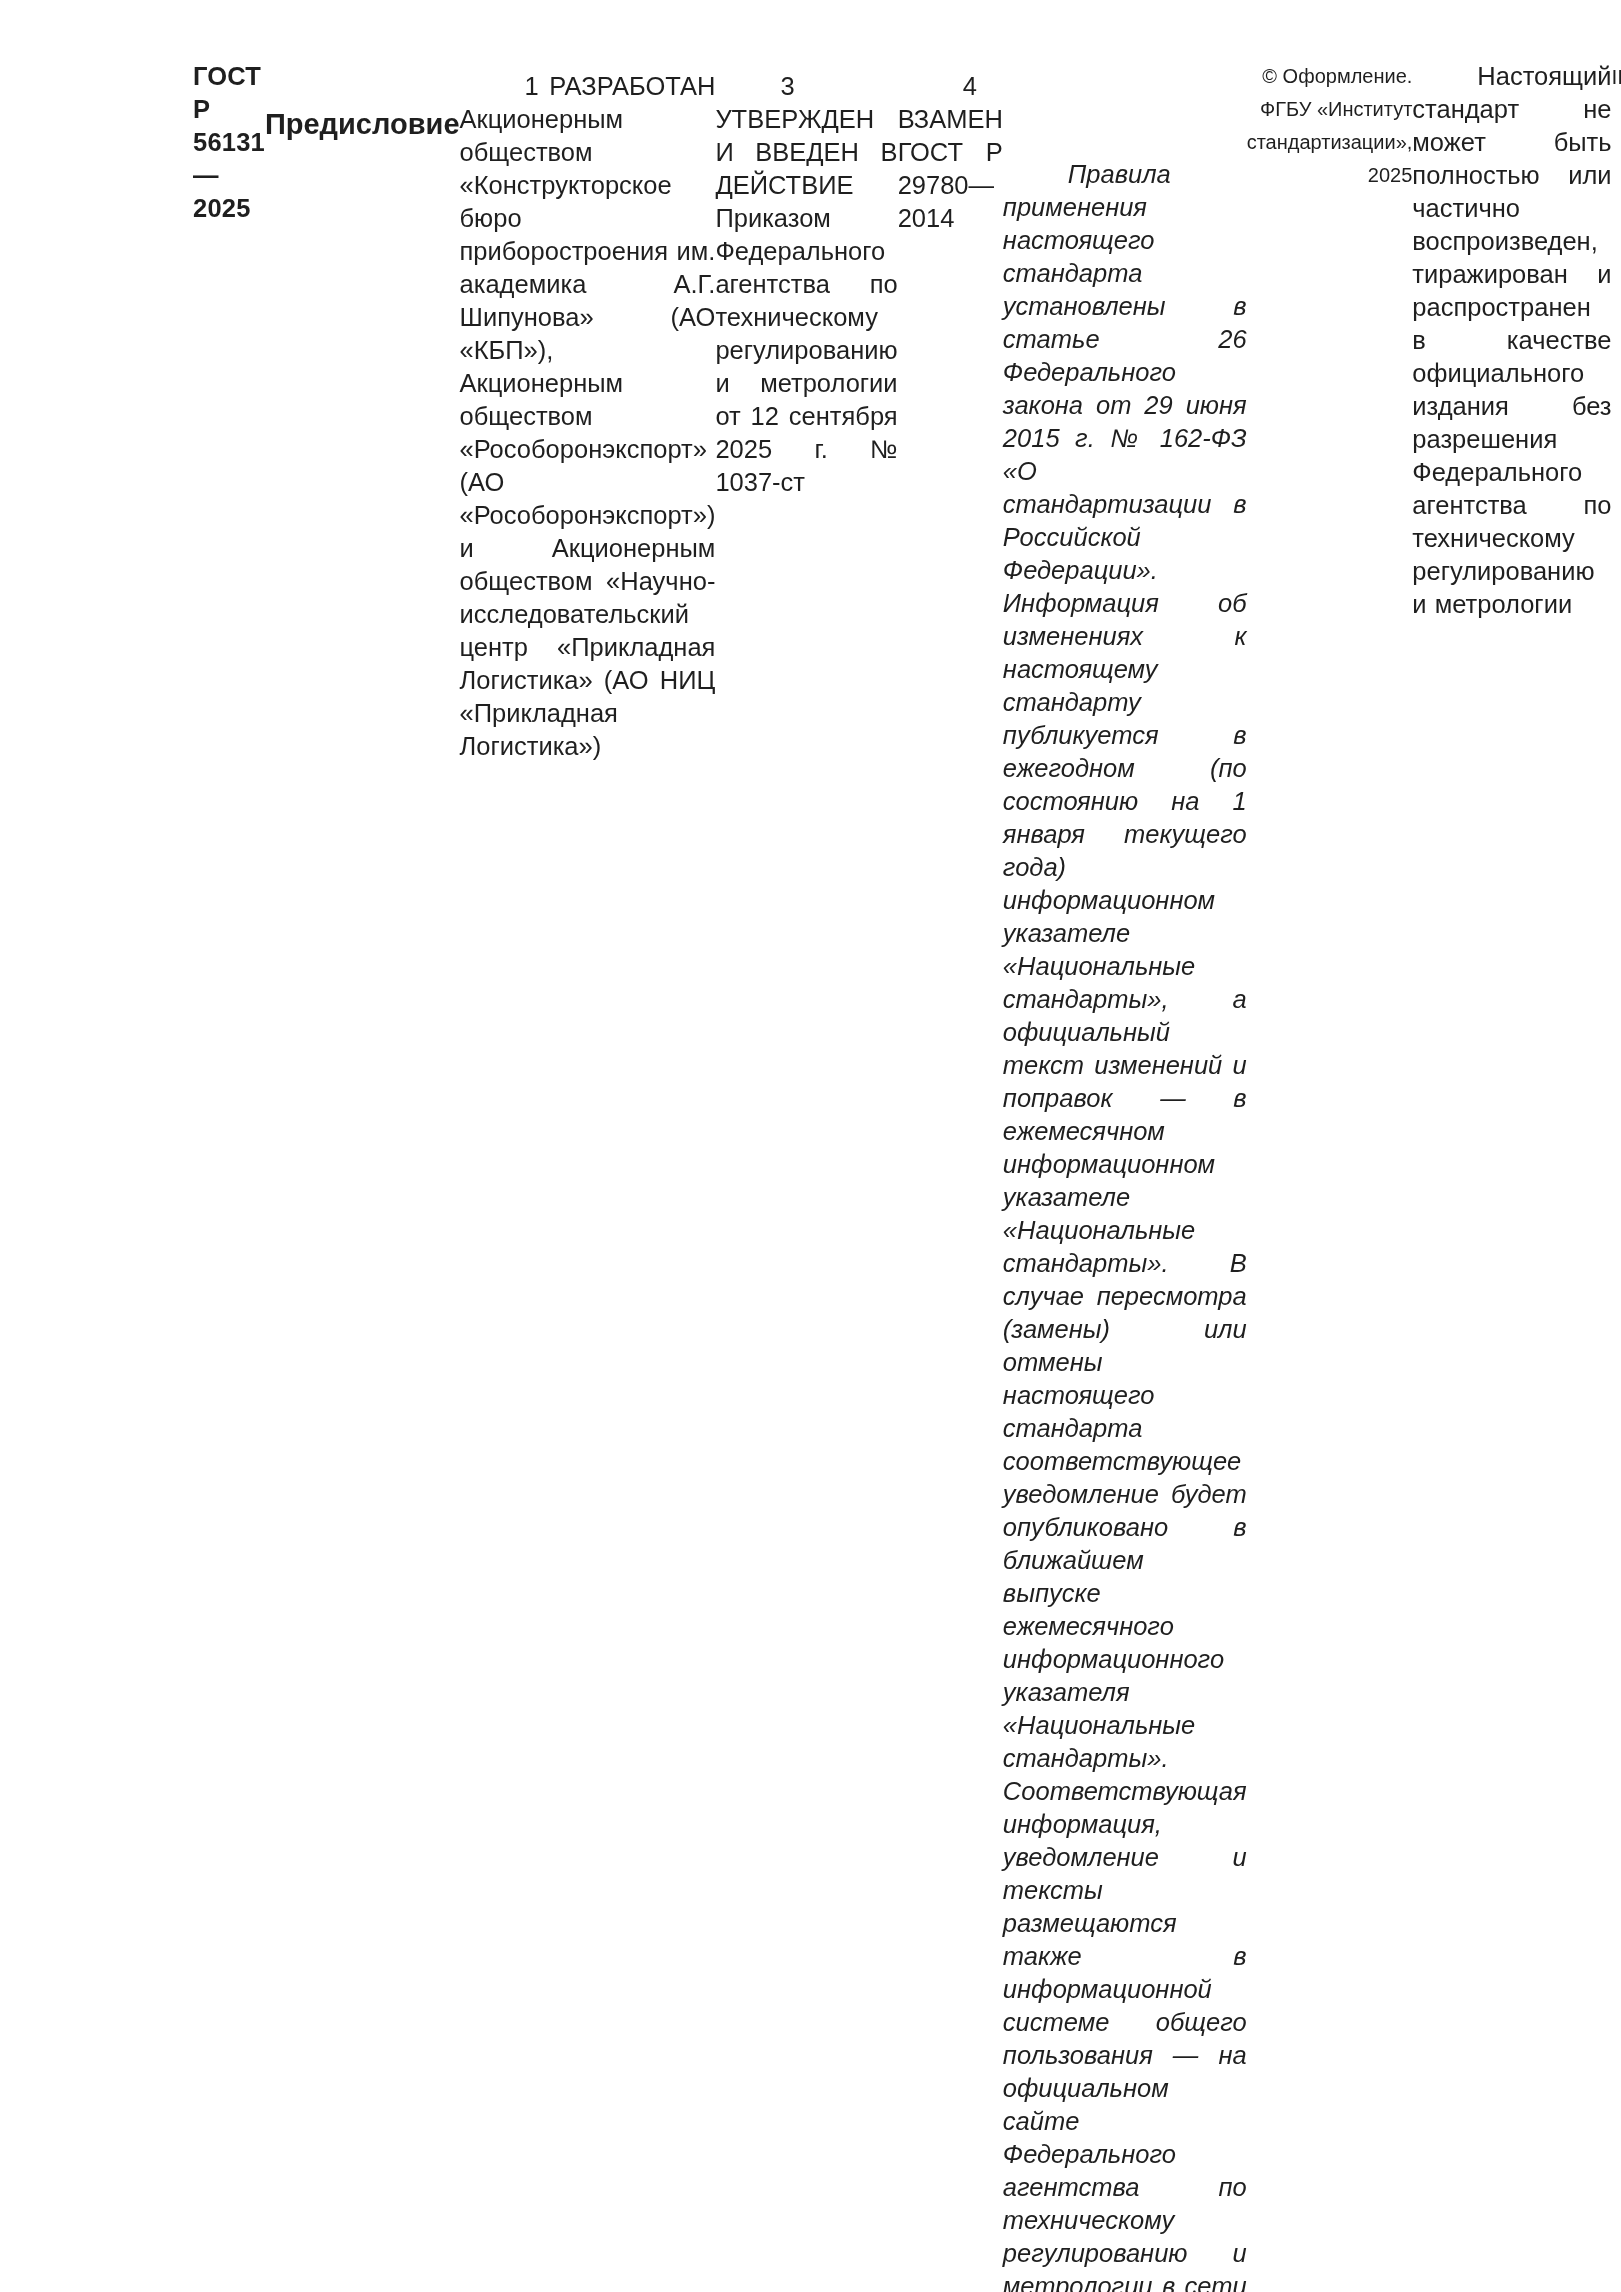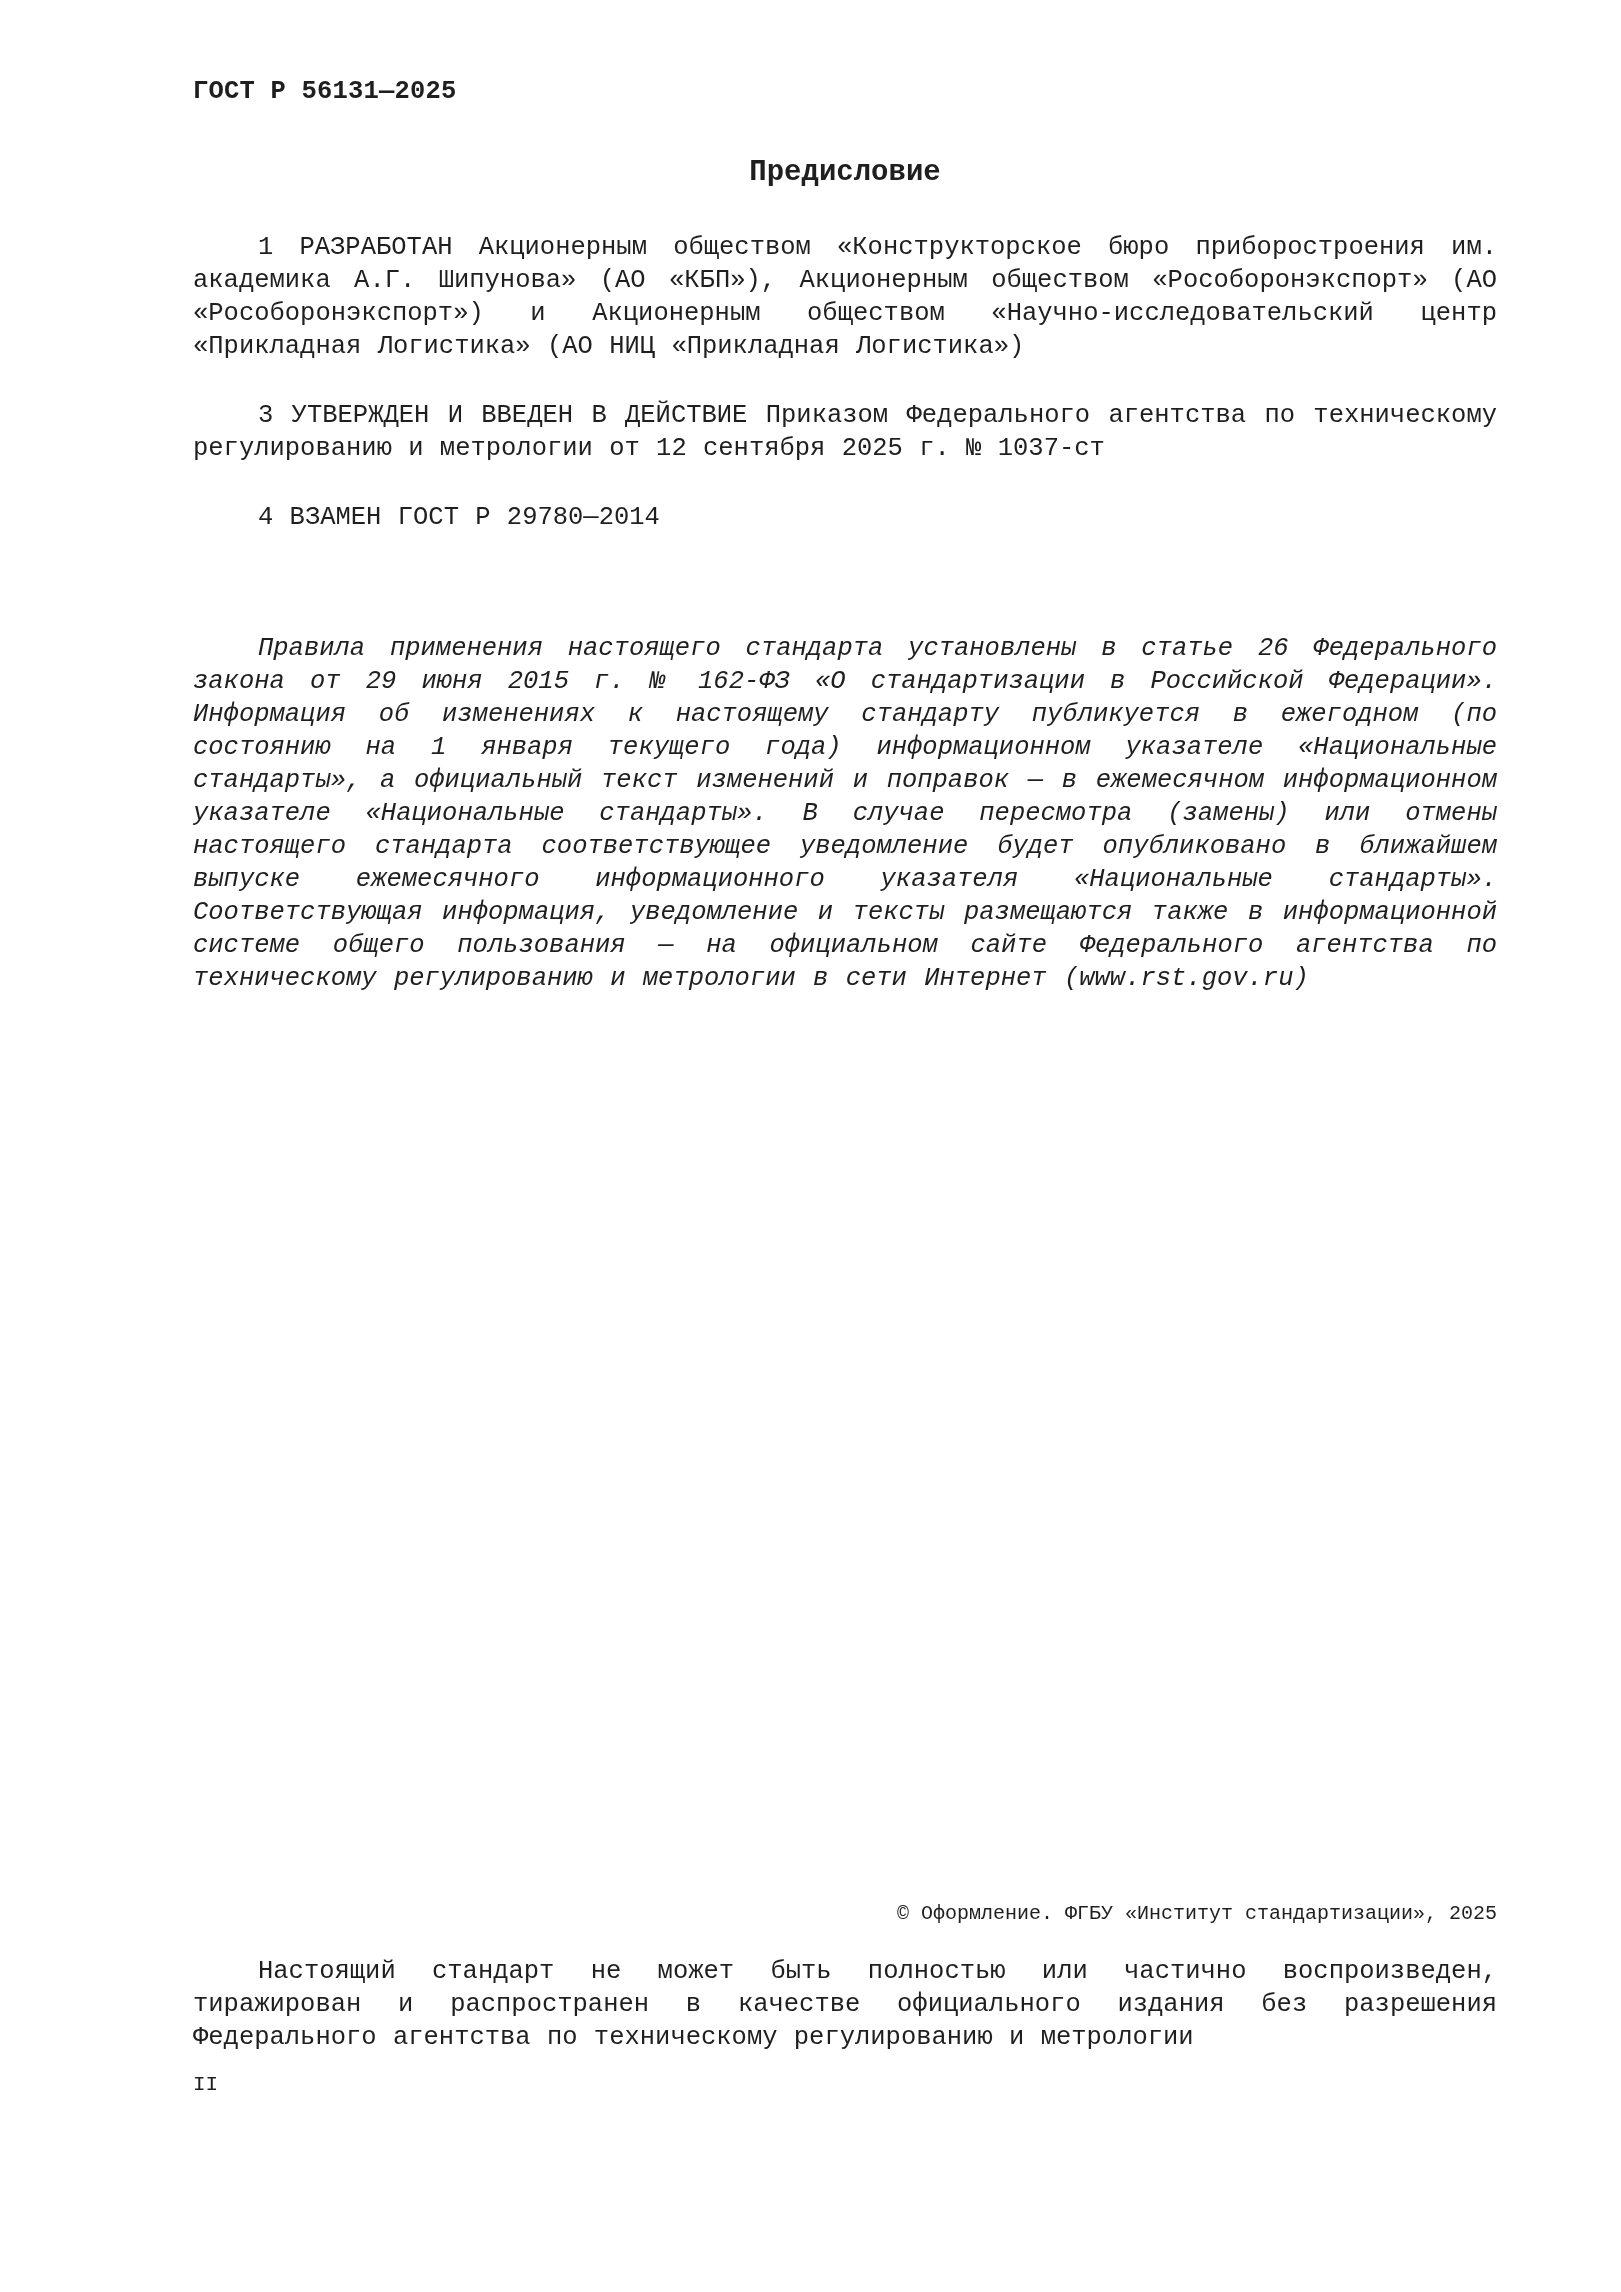--- a/index.html
+++ b/index.html
@@ -5,26 +5,26 @@
   html, body {
     margin: 0;
     padding: 0;
     background: #ffffff;
   }
   .page {
     position: relative;
     width: 1621px;
     height: 2293px;
     box-sizing: border-box;
-    padding: 75px 124px 192px 193px;
+    padding: 60px 124px 192px 193px;
     background: #ffffff;
     color: #1f1f1f;
-    font-family: Liberation Mono, monospace;
+    font-family: Liberation Sans, sans-serif;
     display: flex;
-    flex-direction: column;
+    flex-direction: row;
     overflow: hidden;
   }
   .doc-header {
     font-weight: bold;
     font-size: 25.5px;
     line-height: 33px;
     letter-spacing: 0.2px;
   }
   .doc-title {
     font-weight: bold;
@@ -36,21 +36,21 @@
   .body-text {
     font-size: 25.5px;
     line-height: 33px;
     text-align: justify;
     text-indent: 65px;
     hyphens: auto;
     -webkit-hyphens: auto;
     word-spacing: 1px;
   }
   .foreword-item {
-    margin: 4px 0 32px 0;
+    margin: 10px 0 32px 0;
   }
   .foreword-item.last {
     margin-bottom: 0;
   }
   .legal-notice {
     margin-top: 98px;
     font-style: italic;
     font-size: 25.5px;
     line-height: 33px;
     text-align: justify;

